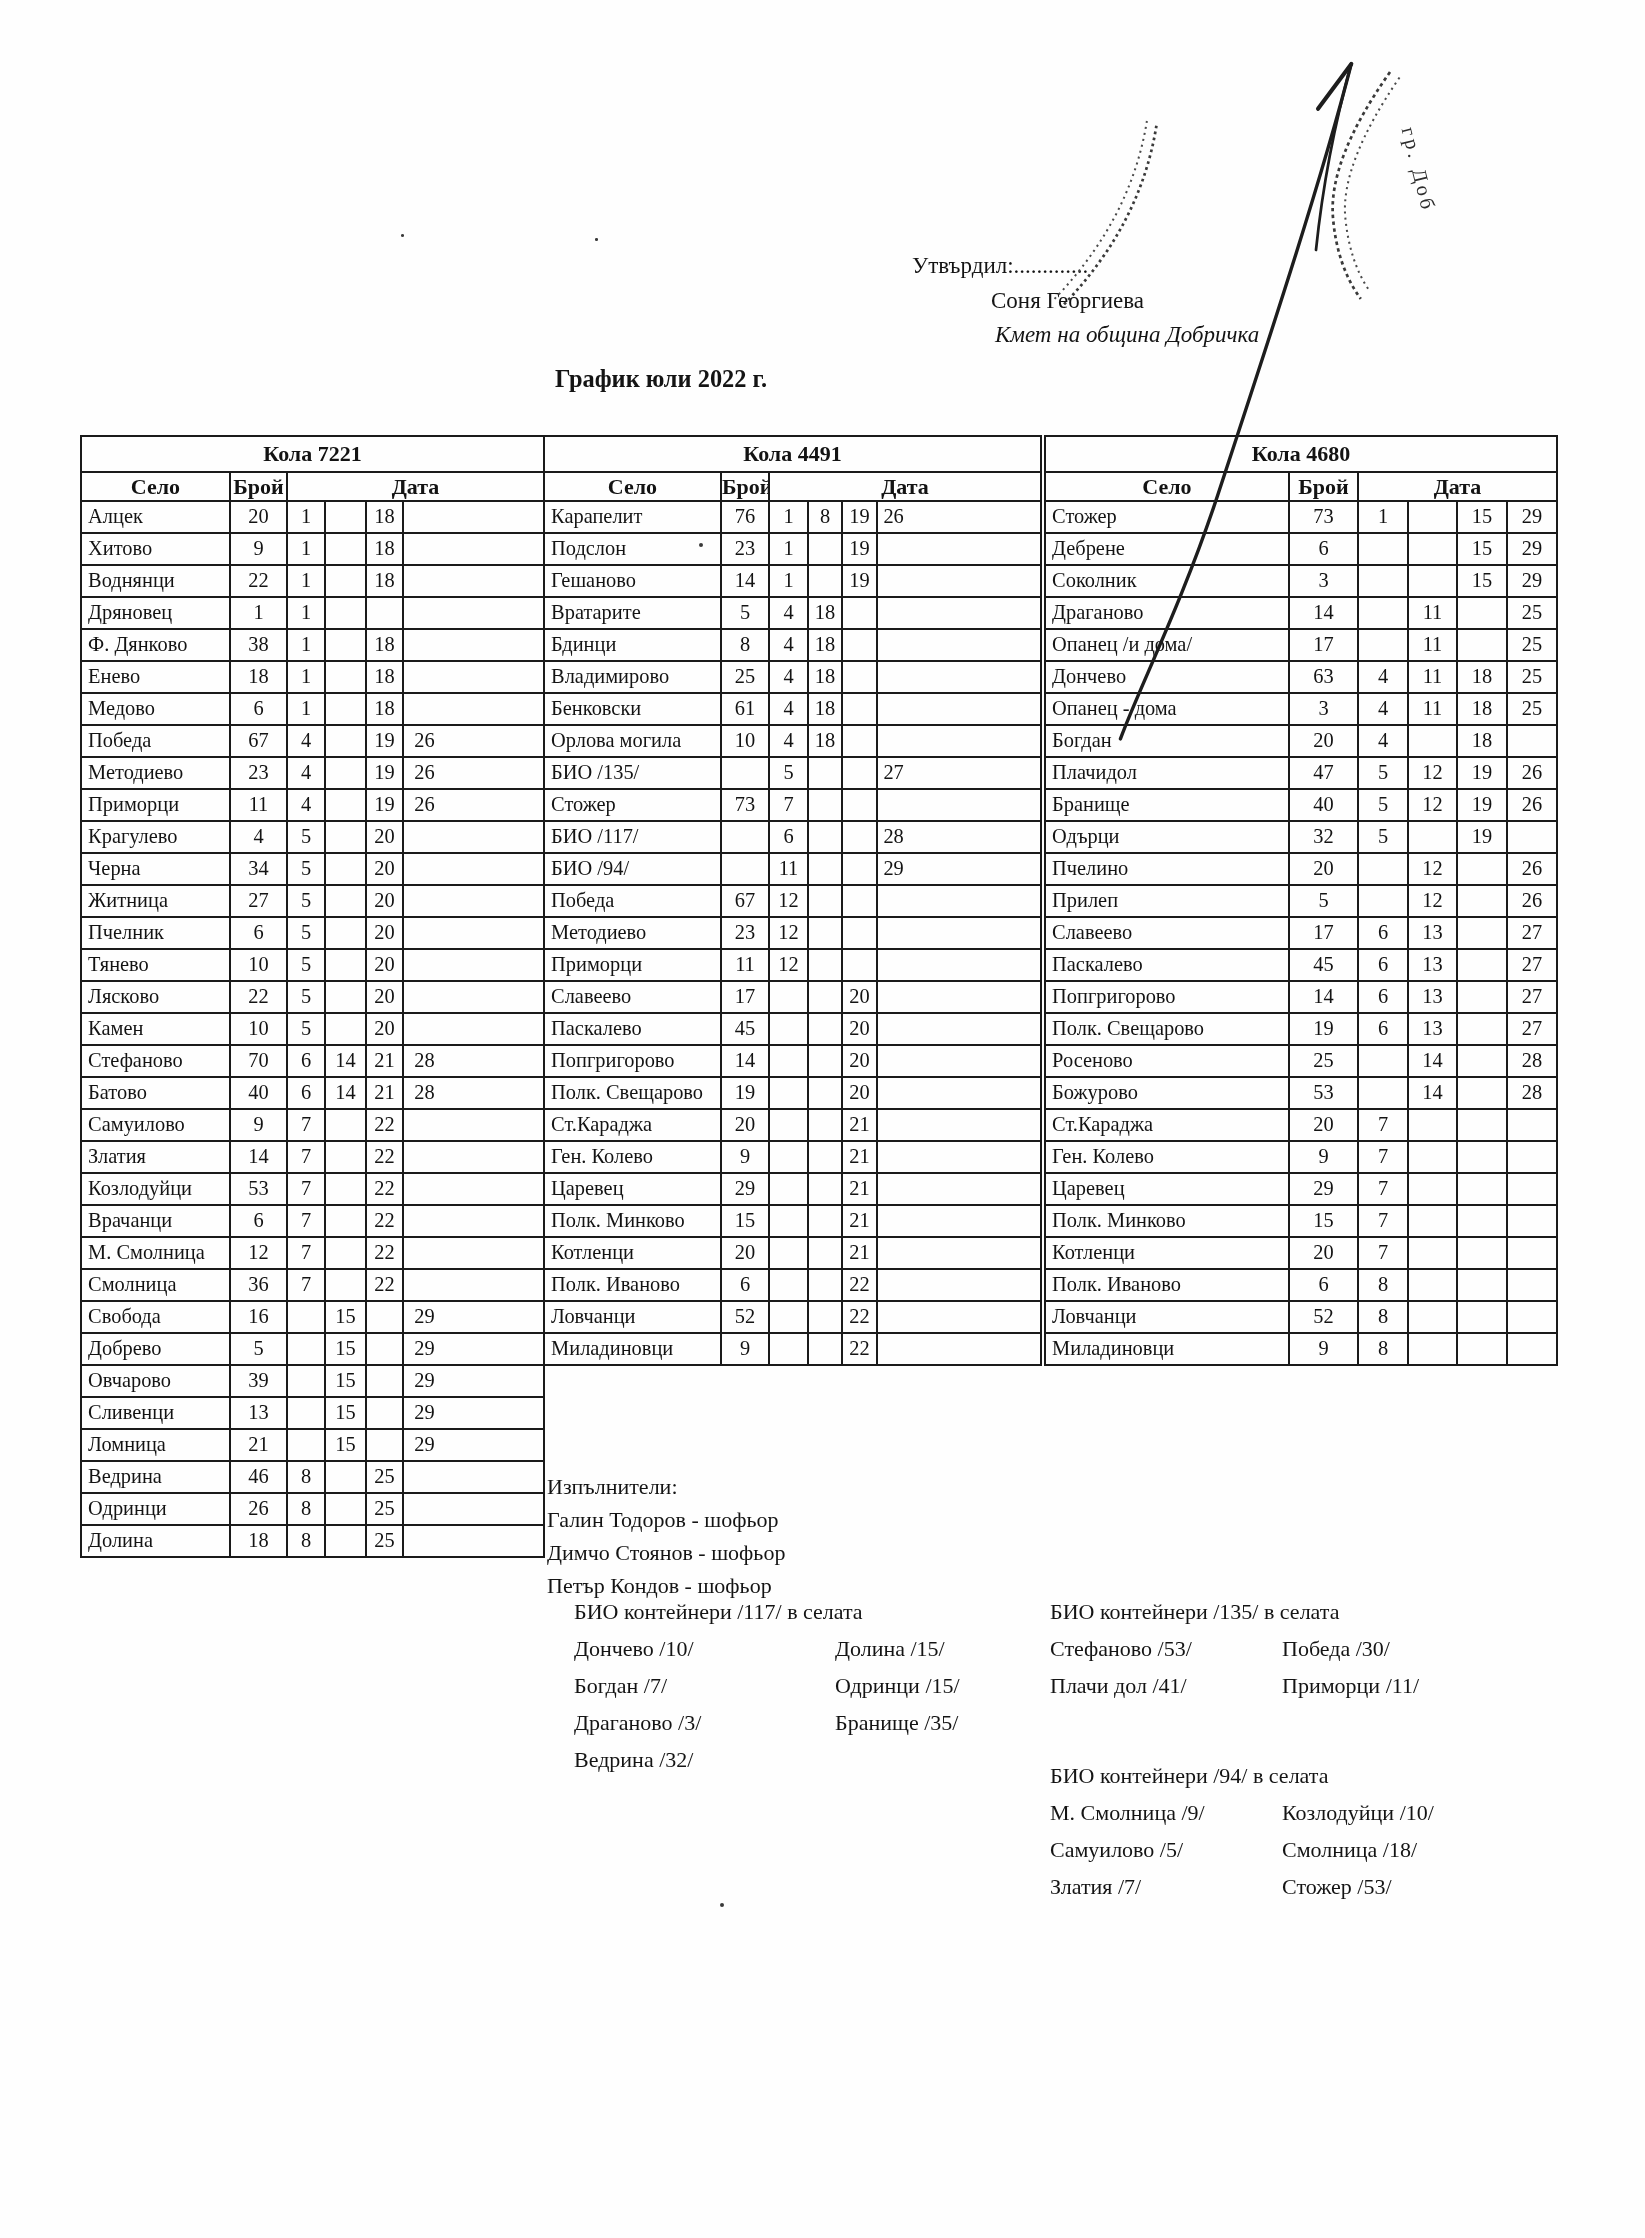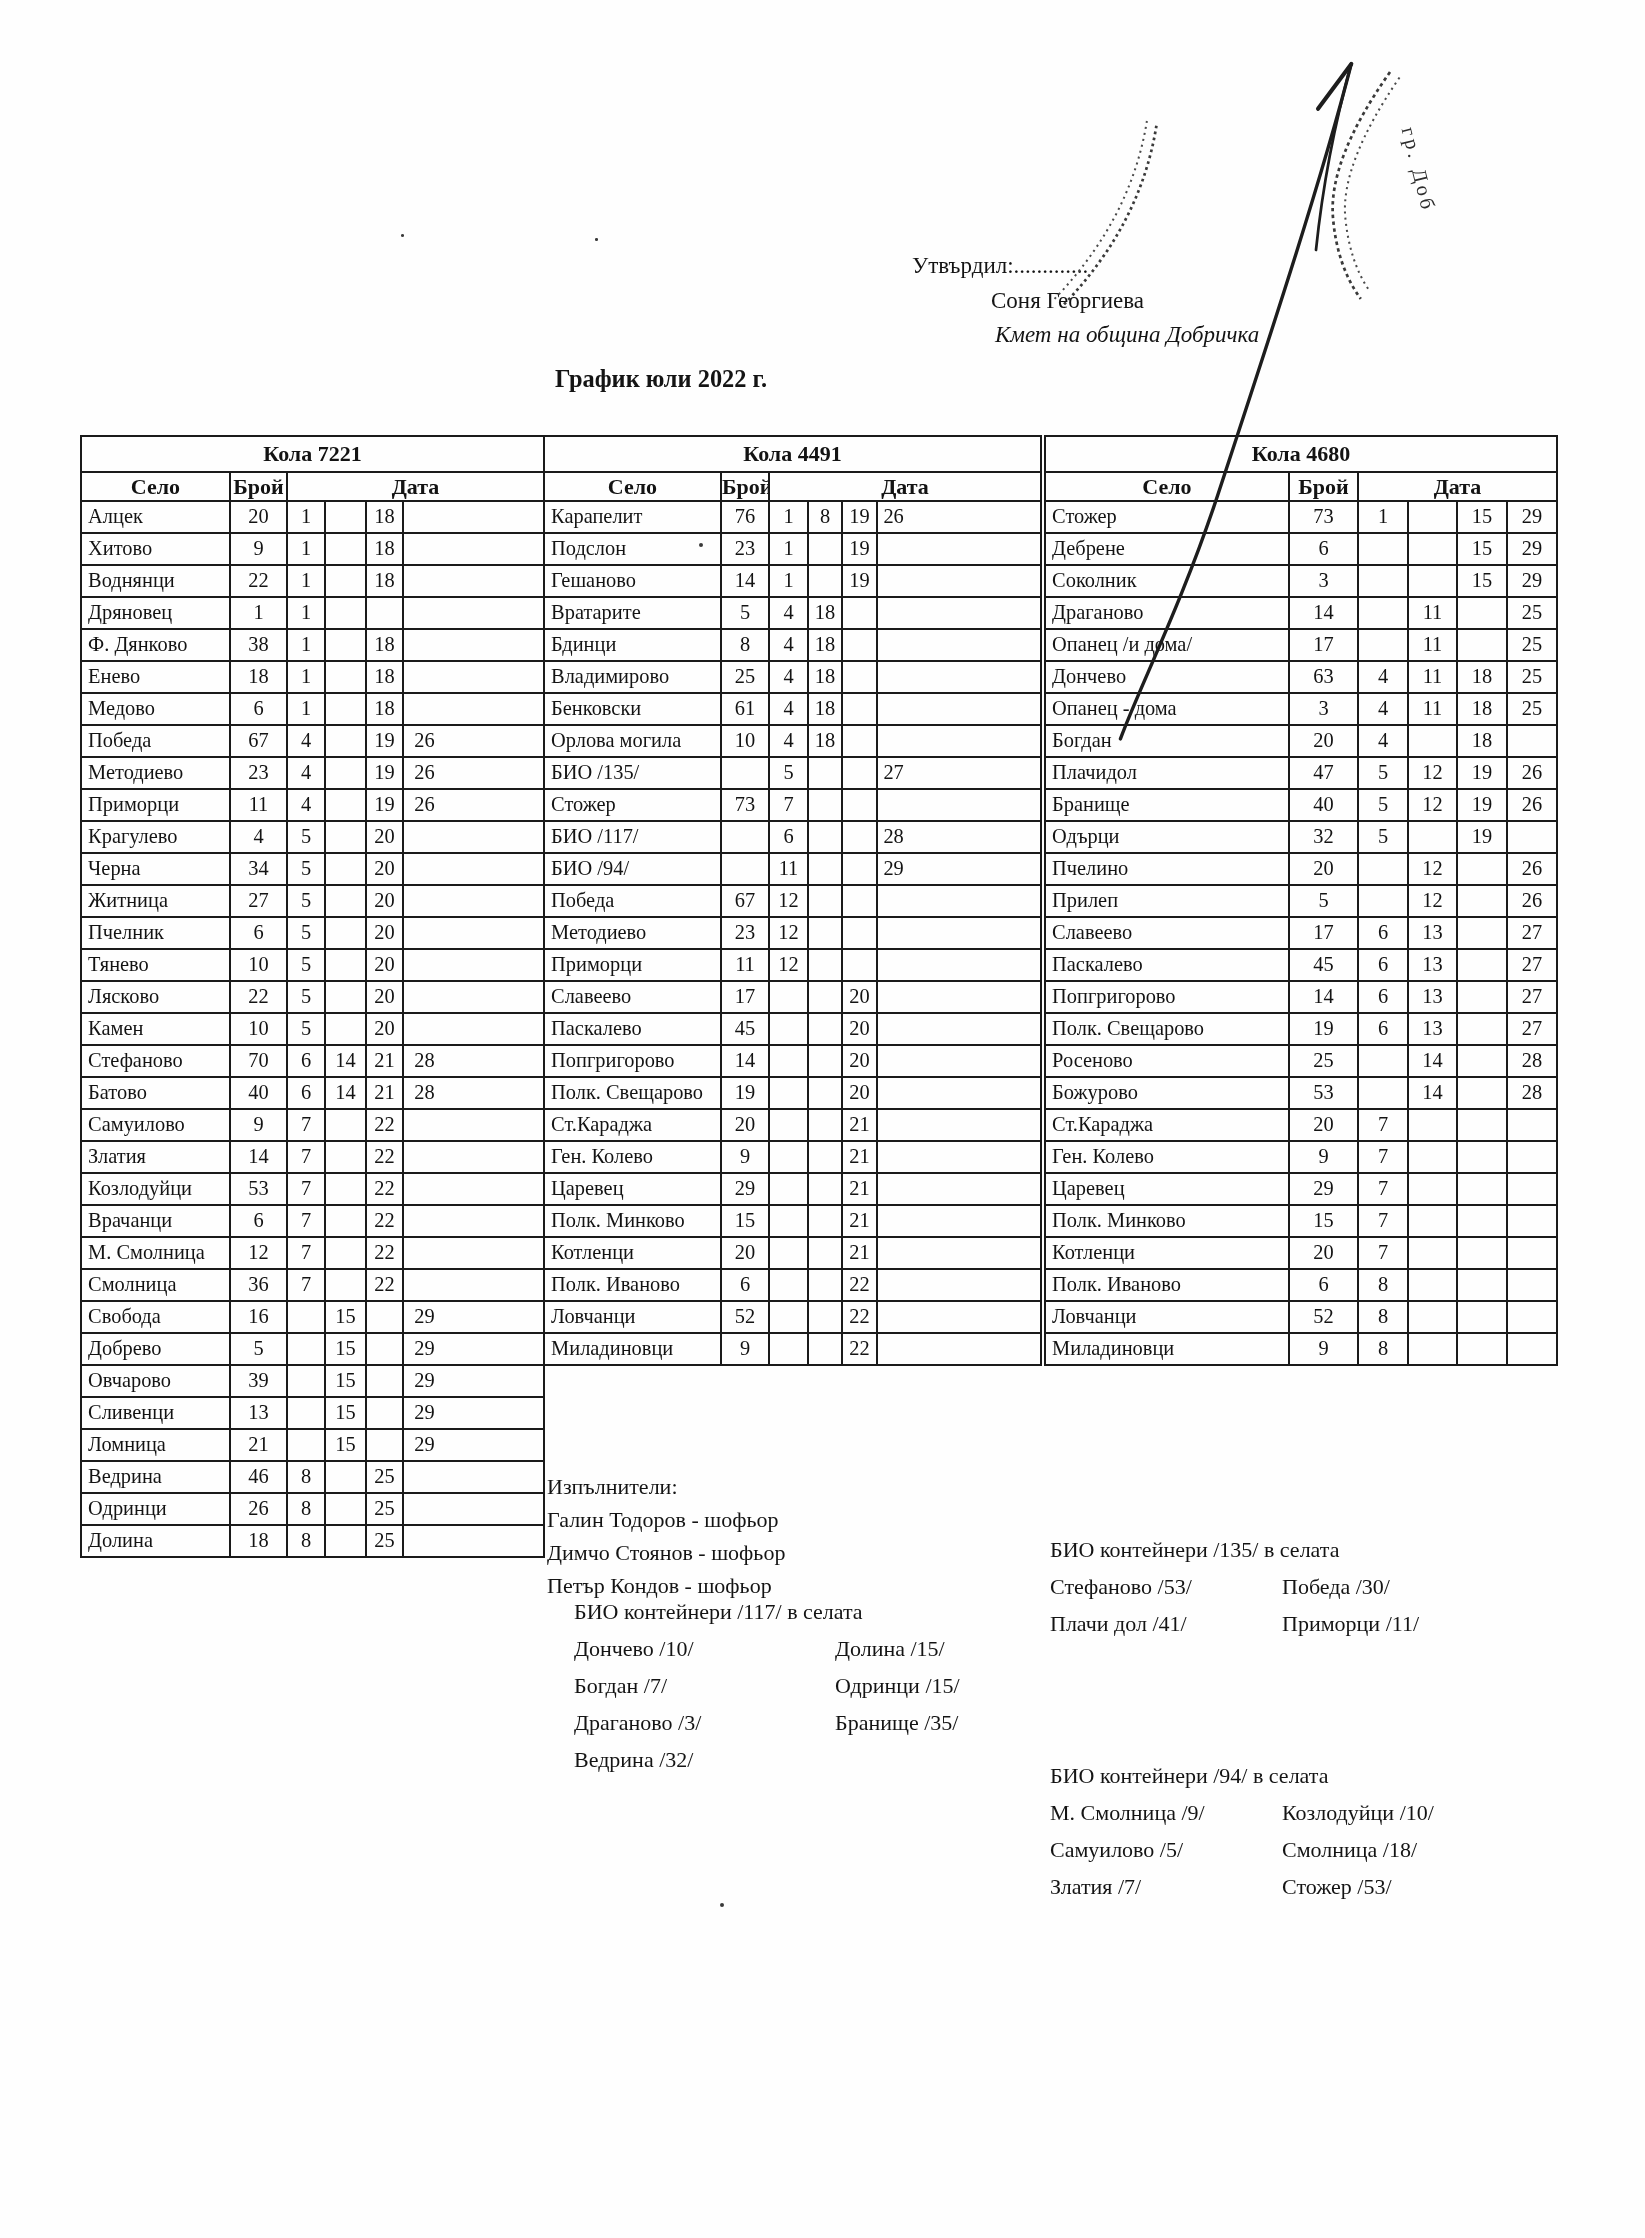--- a/index.html
+++ b/index.html
@@ -29,21 +29,21 @@
   #t2.t-wide-end td:last-child{padding-left:5.4px;}
   
   .executors{left:547px;top:1470px;font-size:22px;line-height:33px;}
   
   .bio{font-size:22px;line-height:37px;}
   .bio .heading{font-weight:normal;}
   .pair-row{display:flex;}
   .pair-row .c1{width:261px;}
   .bio-135 .pair-row .c1,.bio-94 .pair-row .c1{width:232px;}
   #bio117{left:574px;top:1593px;}
-  #bio135{left:1050px;top:1531px;}
+  #bio135{left:1050px;top:1593px;}
   #bio94{left:1050px;top:1757px;}
   
   #ink{position:absolute;left:0;top:0;z-index:6;pointer-events:none;}
   .speck{position:absolute;background:#3a3a3a;border-radius:50%;}
 </style>
 </head>
 <body>
 
 <div id="page">
 

